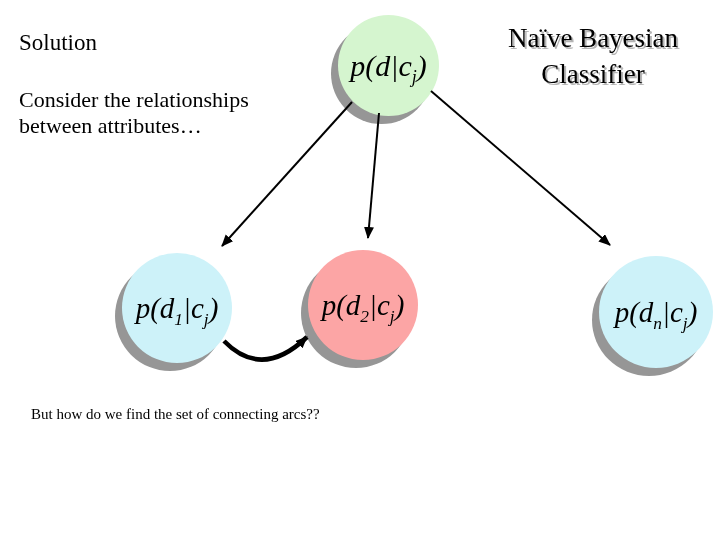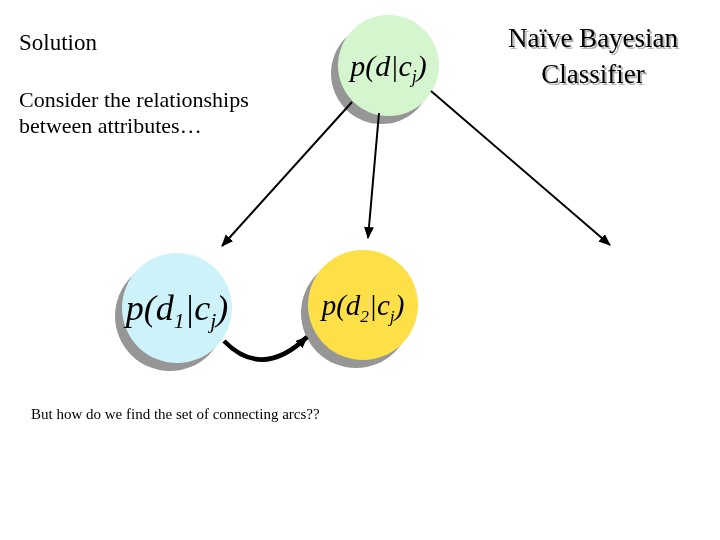--- a/index.html
+++ b/index.html
@@ -15,22 +15,22 @@
   }
   .footer{position:absolute;left:31px;top:406px;font-size:15px;}
   .node{
     position:absolute;border-radius:50%;
     display:flex;align-items:center;justify-content:center;
     font-style:italic;box-shadow:-7px 8px 0 #969696;
   }
   .node .lbl{white-space:nowrap;}
   .node sub{font-size:0.6em;line-height:0;}
   .node-parent{left:338px;top:15px;width:101px;height:101px;background:#d5f5cf;font-size:30px;}
-  .node-d1{left:122px;top:253px;width:110px;height:110px;background:#cdf2f9;font-size:36px;}
-  .node-d2{left:308px;top:250px;width:110px;height:110px;background:#fde047;font-size:29px;}
+  .node-d1{left:122px;top:253px;width:110px;height:110px;background:#cdf2f9;font-size:29px;}
+  .node-d2{left:308px;top:250px;width:110px;height:110px;background:#fca5a5;font-size:29px;}
   .node-dn{left:599px;top:256px;width:114px;height:112px;background:#cdf2f9;font-size:29px;}
   .edges{position:absolute;left:0;top:0;pointer-events:none;}
 </style>
 </head>
 <body>
 
 <div class="slide">
 
   <div class="heading">Solution</div>
 
@@ -43,20 +43,23 @@
   </div>
 
   <div class="node node-d1">
     <span class="lbl"><span>p(d</span><sub>1</sub><span>|c</span><sub>j</sub><span>)</span></span>
   </div>
 
   <div class="node node-d2">
     <span class="lbl"><span>p(d</span><sub>2</sub><span>|c</span><sub>j</sub><span>)</span></span>
   </div>
 
+  <div class="node node-dn">
+    <span class="lbl"><span>p(d</span><sub>n</sub><span>|c</span><sub>j</sub><span>)</span></span>
+  </div>
 
   <svg class="edges" width="720" height="540" viewBox="0 0 720 540" aria-hidden="true">
     <defs>
       <marker id="ah" markerUnits="userSpaceOnUse" markerWidth="14" markerHeight="12" refX="11" refY="5" orient="auto">
         <path d="M0,0 L12,5 L0,10 Z" fill="#000000"></path>
       </marker>
     </defs>
     <line x1="352" y1="102" x2="222" y2="246" stroke="#000000" stroke-width="2" marker-end="url(#ah)"></line>
     <line x1="379" y1="113" x2="368" y2="238" stroke="#000000" stroke-width="2" marker-end="url(#ah)"></line>
     <line x1="431" y1="91" x2="610" y2="245" stroke="#000000" stroke-width="2" marker-end="url(#ah)"></line>

